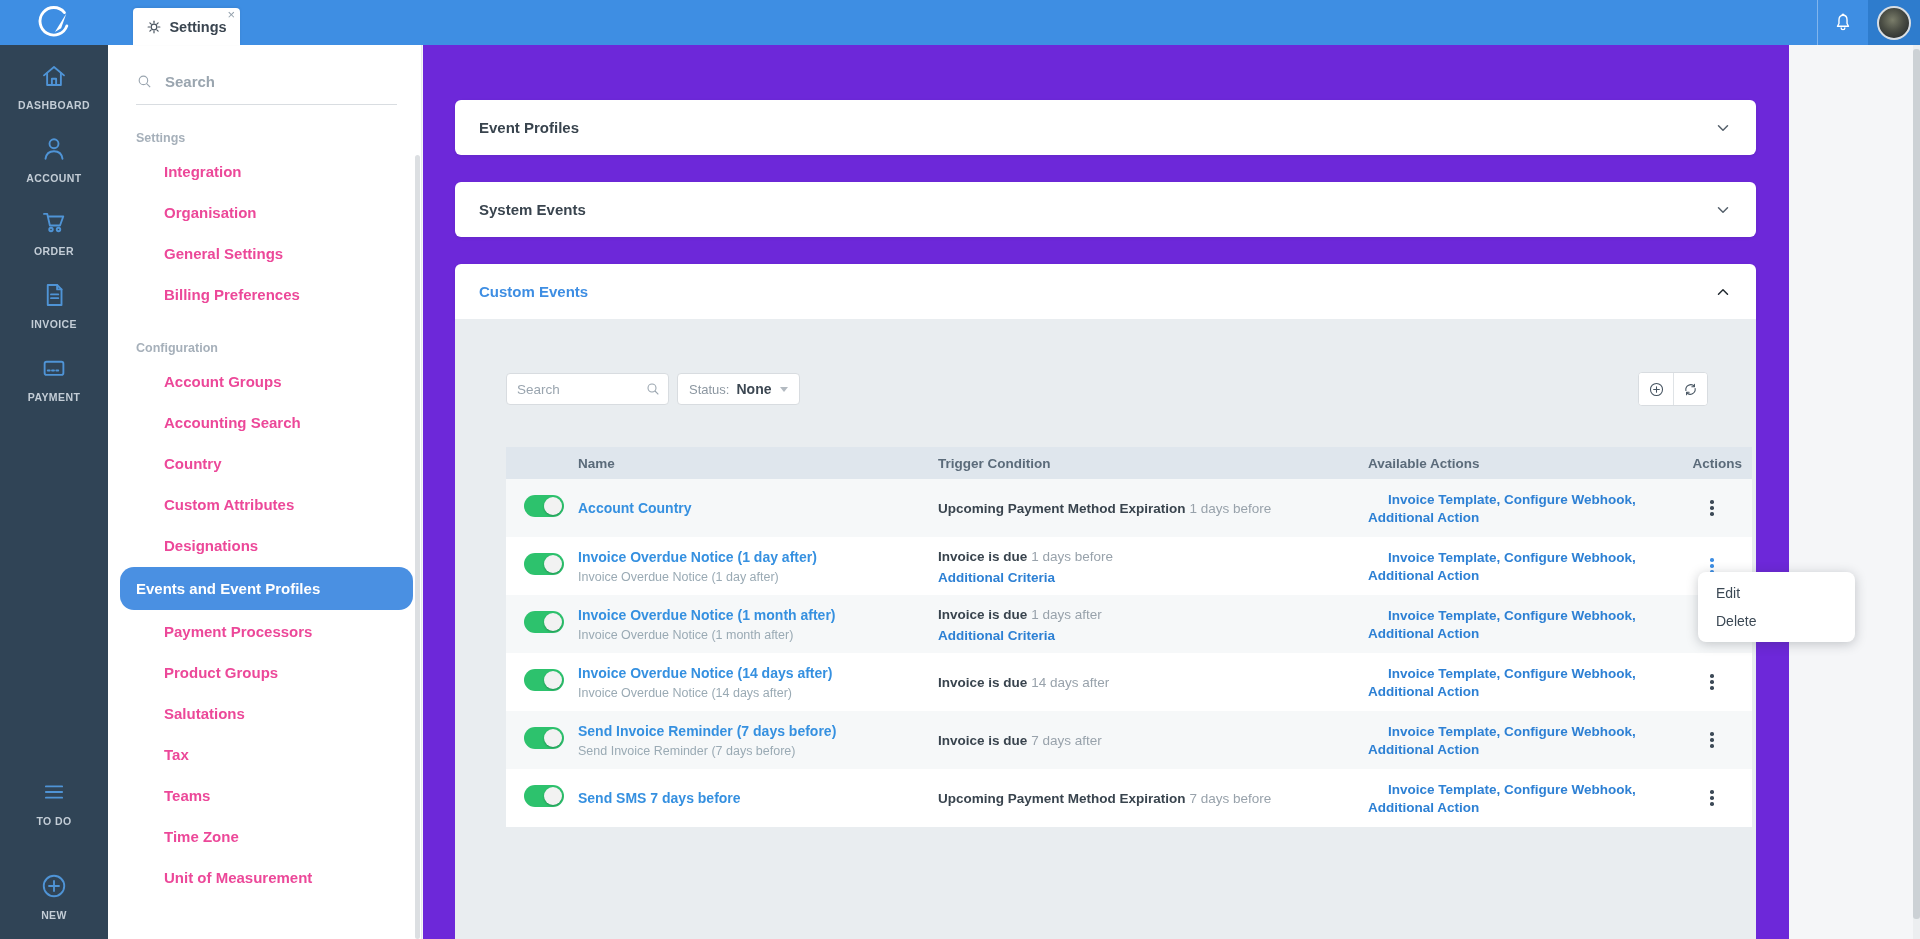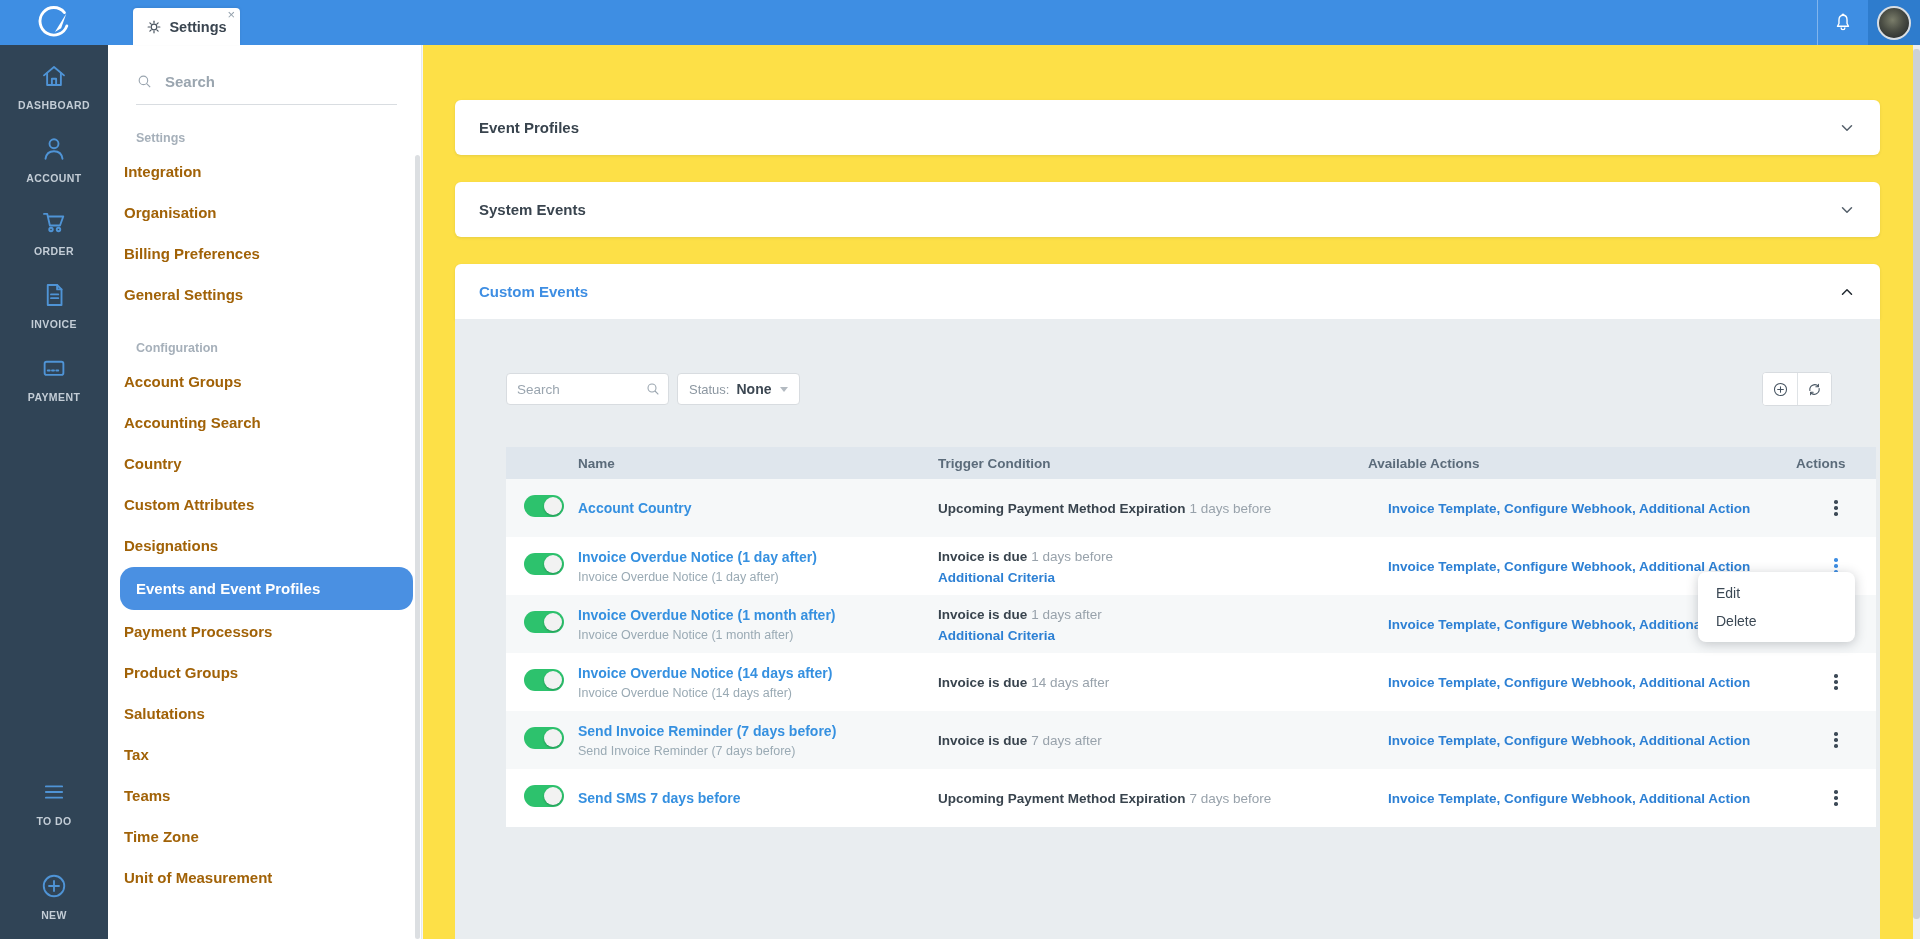--- a/index.html
+++ b/index.html
@@ -25,26 +25,26 @@
   .nav-bottom { margin-top:auto; display:flex; flex-direction:column; align-items:center; padding-bottom:14px;gap:21px; }
   svg.nicon { fill:none; stroke-width:1.5; stroke-linecap:round; stroke-linejoin:round; }
 
   
   .sidebar { position:absolute; top:45px; left:108px; width:314px; height:894px; background:#ffffff; border-right:1px solid #e7eaec; }
   .sb-search { margin:28px 24px 0 28px; display:flex; align-items:center; gap:12px; border-bottom:1px solid #d9dde1; padding-bottom:14px; }
   .sb-search svg { width:17px; height:17px; stroke:#9aa5af; fill:none; stroke-width:1.6; }
   .sb-search input { border:none; outline:none; font-size:15px; color:#3d4852; width:220px; font-family:inherit; font-weight:600; }
   .sb-search input::placeholder { color:#9aa5af; font-weight:600; }
   .sb-section-title { margin:26px 0 6px 28px; font-size:12.5px; font-weight:700; color:#a6b0ba; }
-  .sb-item { height:41px; line-height:41px; padding-left:16px; font-size:15px; font-weight:600; color:#a16207; cursor:pointer; white-space:nowrap; }
+  .sb-item { height:41px; line-height:41px; padding-left:16px; font-size:15px; font-weight:600; color:#ec4899; cursor:pointer; white-space:nowrap;margin-left:40px; }
   .sb-item.selected { margin:1px 8px 1px 12px; padding-left:16px; height:43px; line-height:43px; background:#4a90e2; color:#ffffff; border-radius:14px; font-weight:700; }
   .sb-scrollbar { position:absolute; top:110px; right:1px; width:5px; height:784px; background:#dcdfe2; border-radius:3px; }
 
   
-  .main { position:absolute; top:45px; left:423px; width:1490px; height:894px; background:#fde047; padding:55px 33px 0 32px; }
+  .main { position:absolute; top:45px; left:423px; width:1366px; height:894px; background:#6d28d9; padding:55px 33px 0 32px; }
   .panel { height:55px; background:#ffffff; border-radius:6px; box-shadow:0 1px 3px rgba(25,39,52,.10); display:flex; align-items:center; justify-content:space-between; padding:0 24px; margin-bottom:27px; cursor:pointer; }
   .panel-title { font-size:15px; font-weight:700; color:#39444e; }
   .panel.expanded { margin-bottom:0; border-radius:6px 6px 0 0; }
   .panel.expanded .panel-title { color:#3e8ee3; }
   .chev { width:18px; height:18px; stroke:#55606b; fill:none; stroke-width:2; stroke-linecap:round; stroke-linejoin:round; }
   .panel.expanded .chev { stroke:#222a31; }
   .panel-body { background:#e9edf0; height:620px; }
 
   
   .toolbar { display:flex; align-items:center; padding:53px 48px 0 51px; }
@@ -60,21 +60,21 @@
   .btn-group { display:flex; border:1px solid #d8dce0; border-radius:4px; overflow:hidden; background:#ffffff; }
   .icon-btn { width:34px; height:32px; background:#ffffff; display:flex; align-items:center; justify-content:center; cursor:pointer; border:none; }
   .icon-btn + .icon-btn { border-left:1px solid #dfe3e6; }
   .icon-btn svg { width:17px; height:17px; stroke:#44525f; fill:none; stroke-width:1.5; stroke-linecap:round; stroke-linejoin:round; }
 
   
   .events-table { margin:41px 4px 0 51px; }
   .thead, .tr { display:grid; grid-template-columns:72px 360px 430px 1fr 80px; align-items:center; }
   .thead { height:32px; background:#dfe6ed; }
   .th { font-size:13.5px; font-weight:700; color:#5b6b7a; }
-  .th.actions { text-align:left; padding-right:10px; }
+  .th.actions { text-align:right; padding-right:10px; }
   .tr { min-height:58px; background:#ffffff; }
   .tr.striped { background:#f6f8f9; }
   .toggle-cell { padding-left:18px; }
   .toggle { display:inline-block; width:40px; height:22px; border-radius:11px; background:#2dc26d; position:relative; cursor:pointer; }
   .toggle .knob { position:absolute; top:2px; right:2px; width:18px; height:18px; border-radius:50%; background:#f2f2f2; box-shadow:0 1px 2px rgba(0,0,0,.25); }
   .tname { font-size:14px; font-weight:700; color:#3590e0; text-decoration:none; cursor:pointer; }
   .tsub { font-size:12.5px; color:#9aaab4; margin-top:4px; }
   .tmain-b { font-size:13.5px; font-weight:700; color:#39444e; }
   .tmain-d { font-size:13.5px; color:#98a2ab; margin-left:4px; }
   .crit { display:inline-block; font-size:13.5px; font-weight:700; color:#2d80d4; margin-top:5px; cursor:pointer; }
@@ -197,22 +197,22 @@
     <svg viewBox="0 0 24 24">
       <circle cx="10.5" cy="10.5" r="6"></circle>
         <line x1="15" y1="15" x2="20" y2="20"></line>
     </svg>
     <input type="text" placeholder="Search" style="">
   </div>
 
   <div class="sb-section-title">Settings</div>
   <div class="sb-item">Integration</div>
   <div class="sb-item">Organisation</div>
+  <div class="sb-item">General Settings</div>
   <div class="sb-item">Billing Preferences</div>
-  <div class="sb-item">General Settings</div>
 
   <div class="sb-section-title">Configuration</div>
   <div class="sb-item">Account Groups</div>
   <div class="sb-item">Accounting Search</div>
   <div class="sb-item">Country</div>
   <div class="sb-item">Custom Attributes</div>
   <div class="sb-item">Designations</div>
   <div class="sb-item selected">Events and Event Profiles</div>
   <div class="sb-item">Payment Processors</div>
   <div class="sb-item">Product Groups</div>

